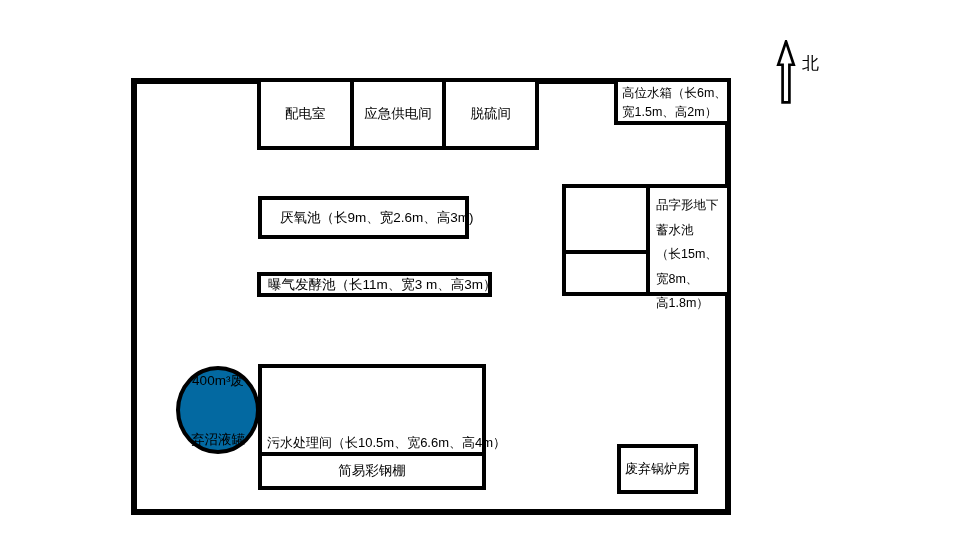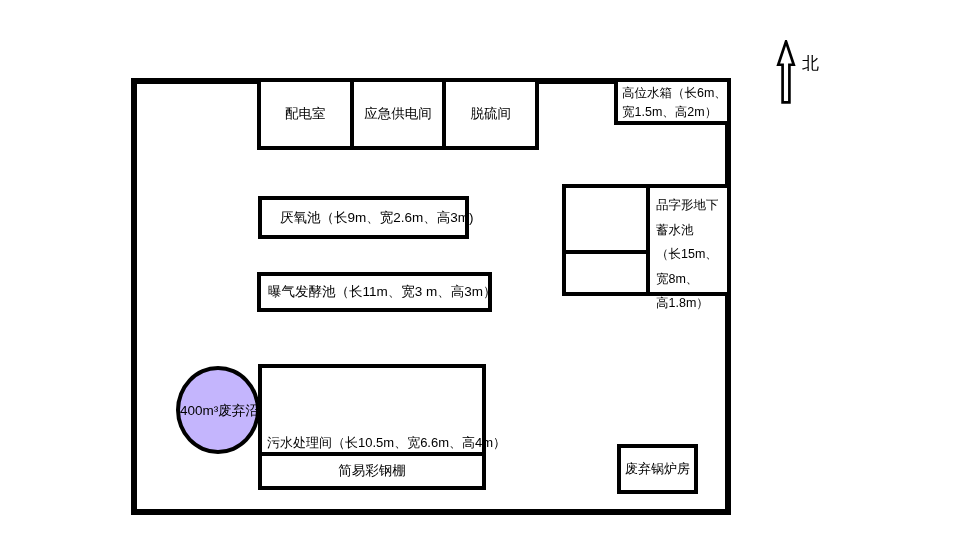--- a/index.html
+++ b/index.html
@@ -25,33 +25,33 @@
 
   
   .high-tank{left:614px;top:78px;width:117px;height:47px;padding:2px 0 0 4px;
     font-size:12.5px;line-height:19px;white-space:nowrap;}
 
   
   .anaerobic{left:258px;top:196px;width:211px;height:43px;padding-left:18px;
     font-size:13.5px;white-space:nowrap;}
 
   
-  .aeration{left:257px;top:272px;width:235px;height:40px;padding-left:7px;
+  .aeration{left:257px;top:272px;width:235px;height:25px;padding-left:7px;
     font-size:13.5px;white-space:nowrap;}
 
   
   .reservoir{left:562px;top:184px;width:169px;height:112px;display:flex;}
   .reservoir .col-cells{width:80px;border-right:4px solid #000;display:flex;flex-direction:column;}
   .reservoir .cell-top{height:62px;border-bottom:4px solid #000;}
   .reservoir .cell-bottom{flex:1;}
   .reservoir .col-text{flex:1;padding:5px 0 0 6px;font-size:12.5px;line-height:24.5px;white-space:nowrap;}
 
   
   .slurry{left:176px;top:366px;width:84px;height:88px;border:4px solid #000;
-    border-radius:50%;background:#c4b5fd;display:flex;
+    border-radius:50%;background:#0369a1;display:flex;flex-direction:column;
     align-items:center;justify-content:space-between;font-size:13.5px;line-height:21px;white-space:nowrap;}
 
   
   .sewage-block{left:258px;top:364px;width:228px;height:126px;display:flex;flex-direction:column;}
   .sewage-room{height:84px;border-bottom:4px solid #000;display:flex;align-items:flex-end;
     padding-left:5px;font-size:13px;white-space:nowrap;}
   .shed{flex:1;display:flex;align-items:center;justify-content:center;font-size:13.5px;}
 
   
   .boiler{left:617px;top:444px;width:81px;height:50px;font-size:13px;white-space:nowrap;}

